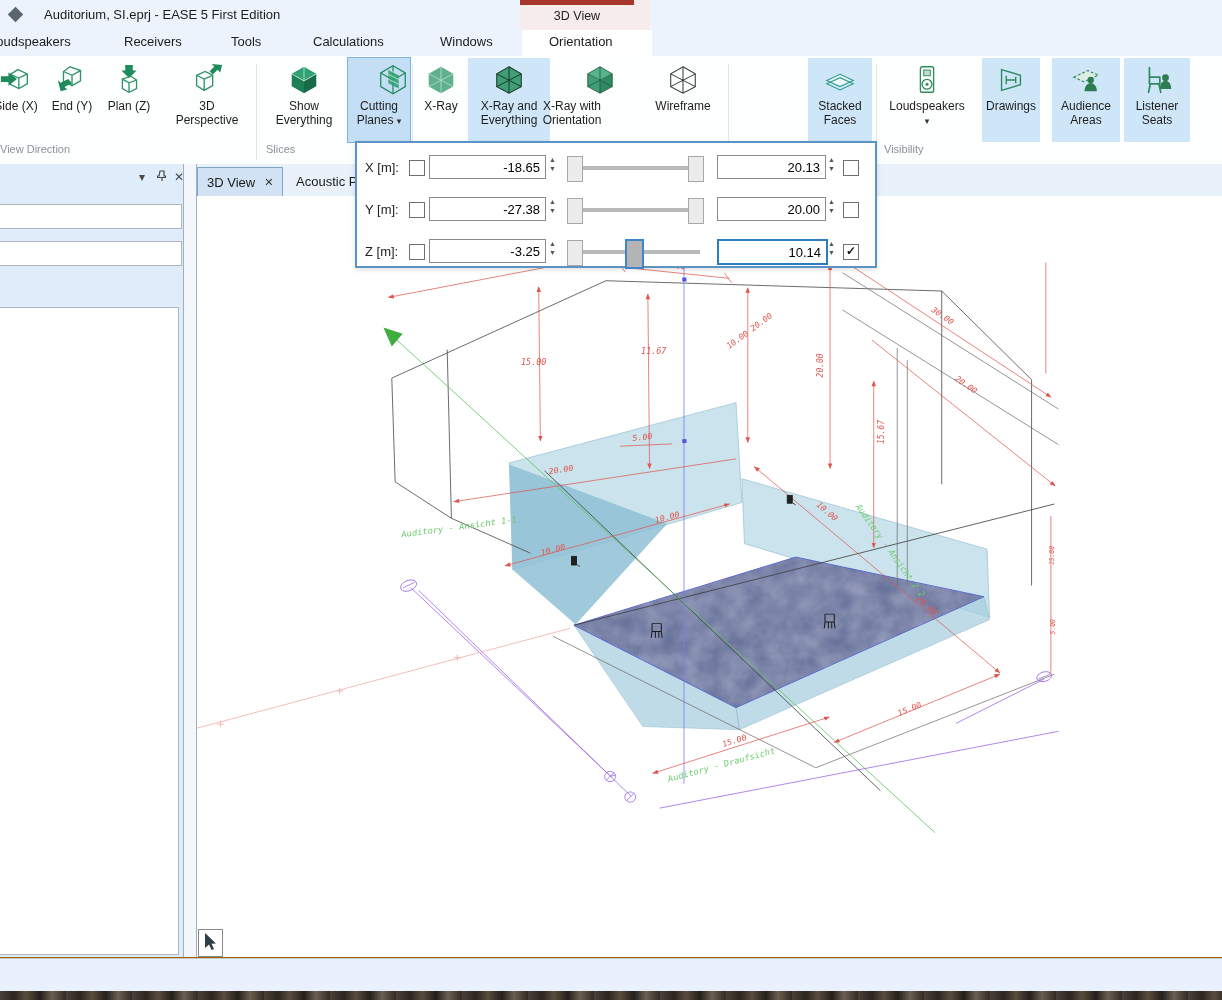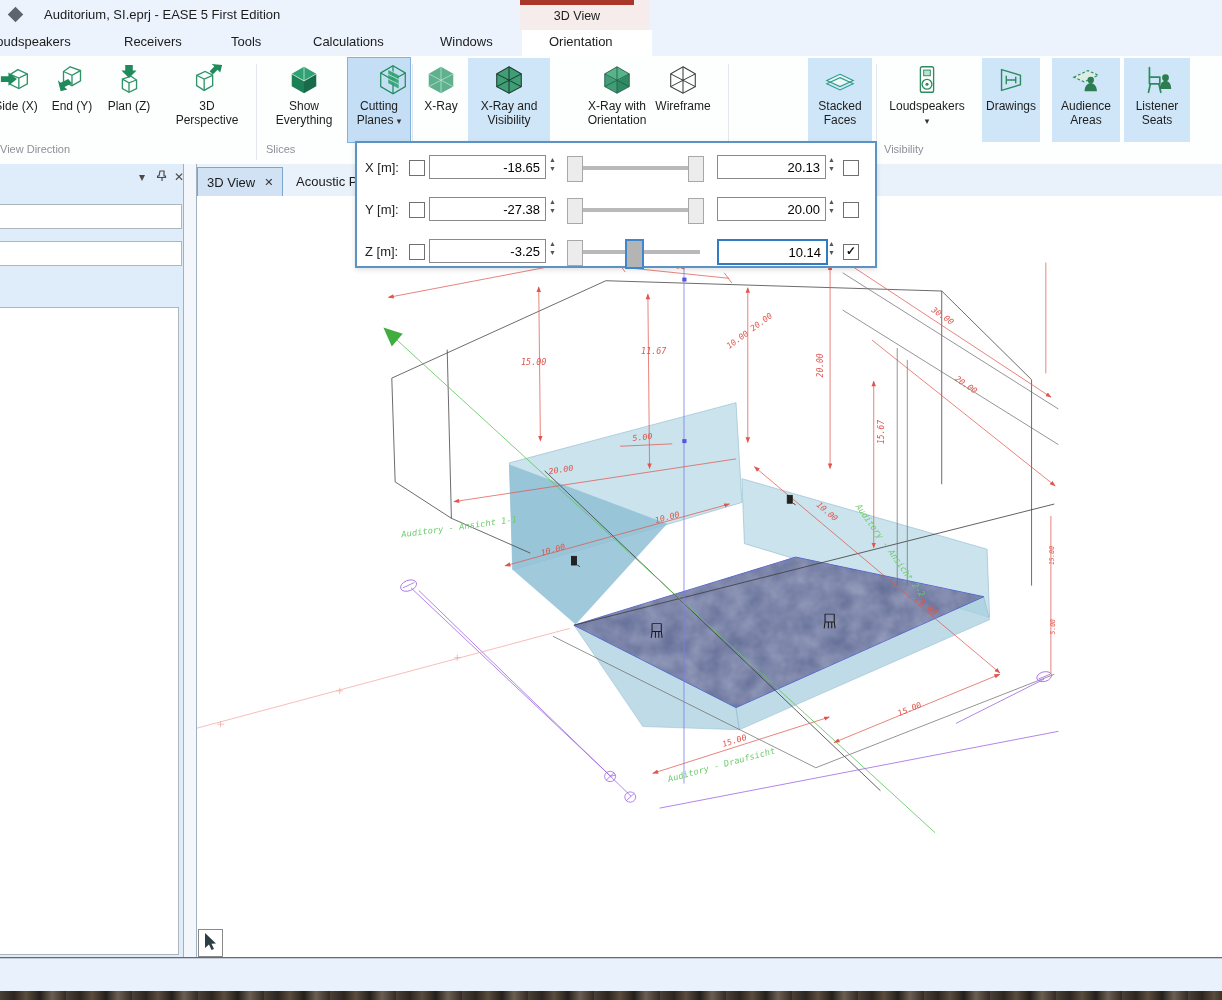--- a/index.html
+++ b/index.html
@@ -181,23 +181,23 @@
     <div class="rbtn hl" style="left:468px;width:82px;">
       <span class="ricon">
         <svg viewBox="0 0 36 36">
             <path d="M18,4 L31,11.5 L31,25 L18,32 L5,25 L5,11.5 Z" fill="#3f9e76"></path>
             <g stroke="#1d3a2e" stroke-width="1.1" fill="none">
               <path d="M18,4 L31,11.5 L31,25 L18,32 L5,25 L5,11.5 Z"></path>
               <path d="M18,4 L18,32 M5,11.5 L31,25 M31,11.5 L5,25"></path>
             </g>
           </svg>
       </span>
-      <span class="rlbl">X-Ray and Visibility</span>
-    </div>
-    <div class="rbtn" style="left:572px;width:90px;">
+      <span class="rlbl">X-Ray and Everything</span>
+    </div>
+    <div class="rbtn" style="left:527px;width:90px;align-items:flex-end;">
       <span class="ricon">
         <svg viewBox="0 0 36 36">
             <path d="M18,4 L31,11.5 L18,19 L5,11.5 Z" fill="#57b389"></path>
             <path d="M5,11.5 L18,19 L18,32 L5,25 Z" fill="#3f9e76"></path>
             <path d="M31,11.5 L18,19 L18,32 L31,25 Z" fill="#2f8a64"></path>
             <g stroke="#245c46" stroke-width=".9" fill="none">
               <path d="M18,4 L31,11.5 L31,25 L18,32 L5,25 L5,11.5 Z M18,4 L18,32 M5,11.5 L31,25 M31,11.5 L5,25"></path>
             </g>
           </svg>
       </span>

